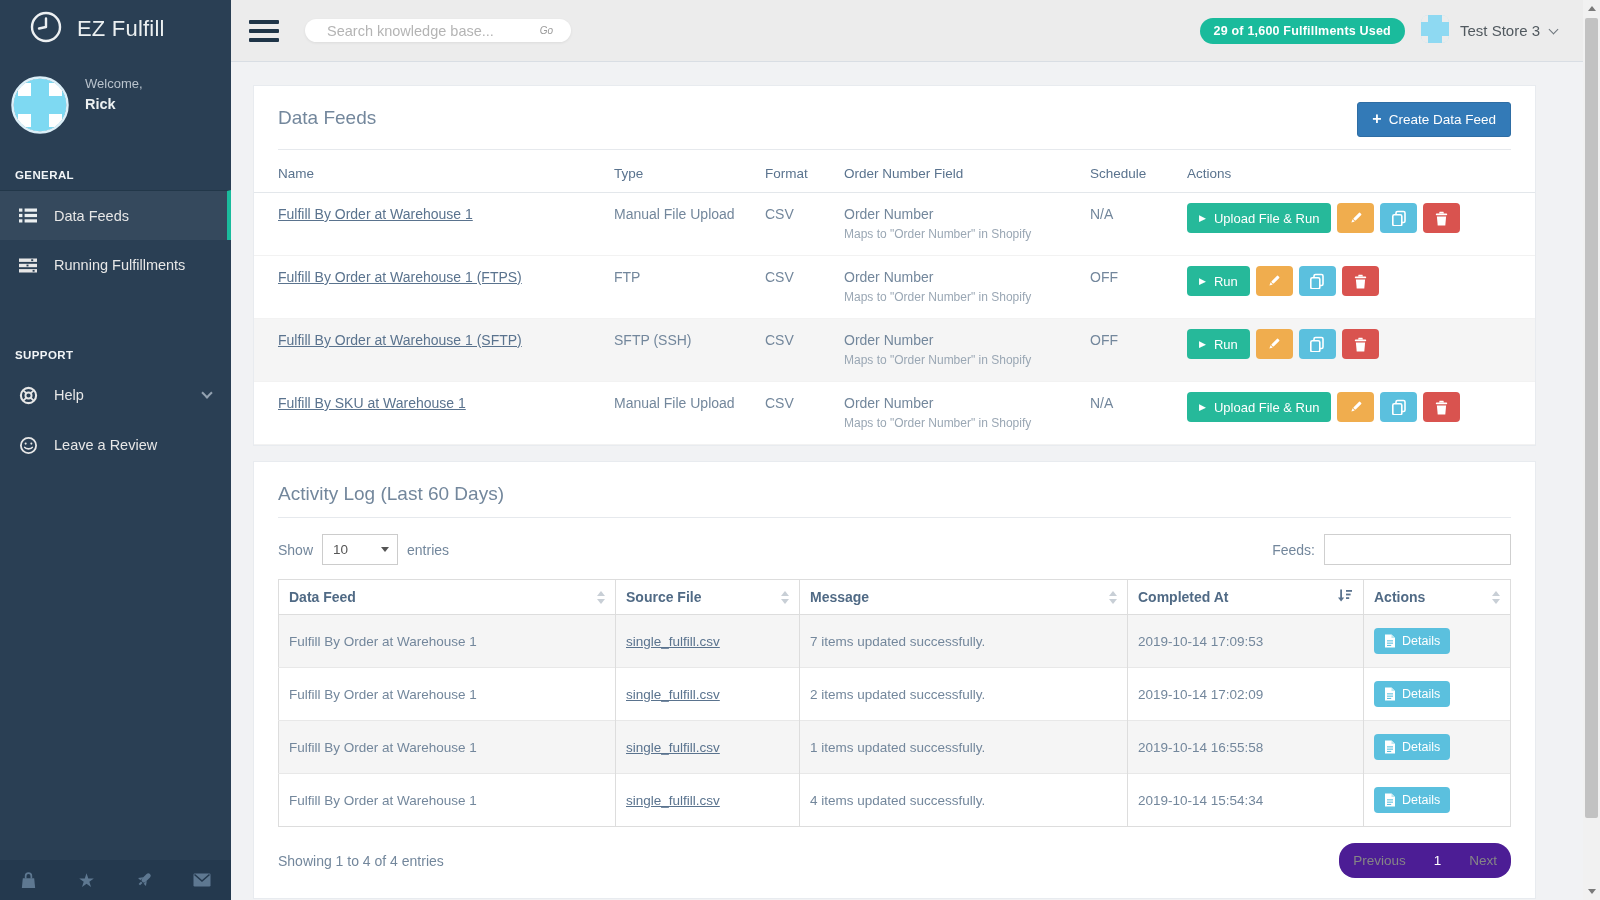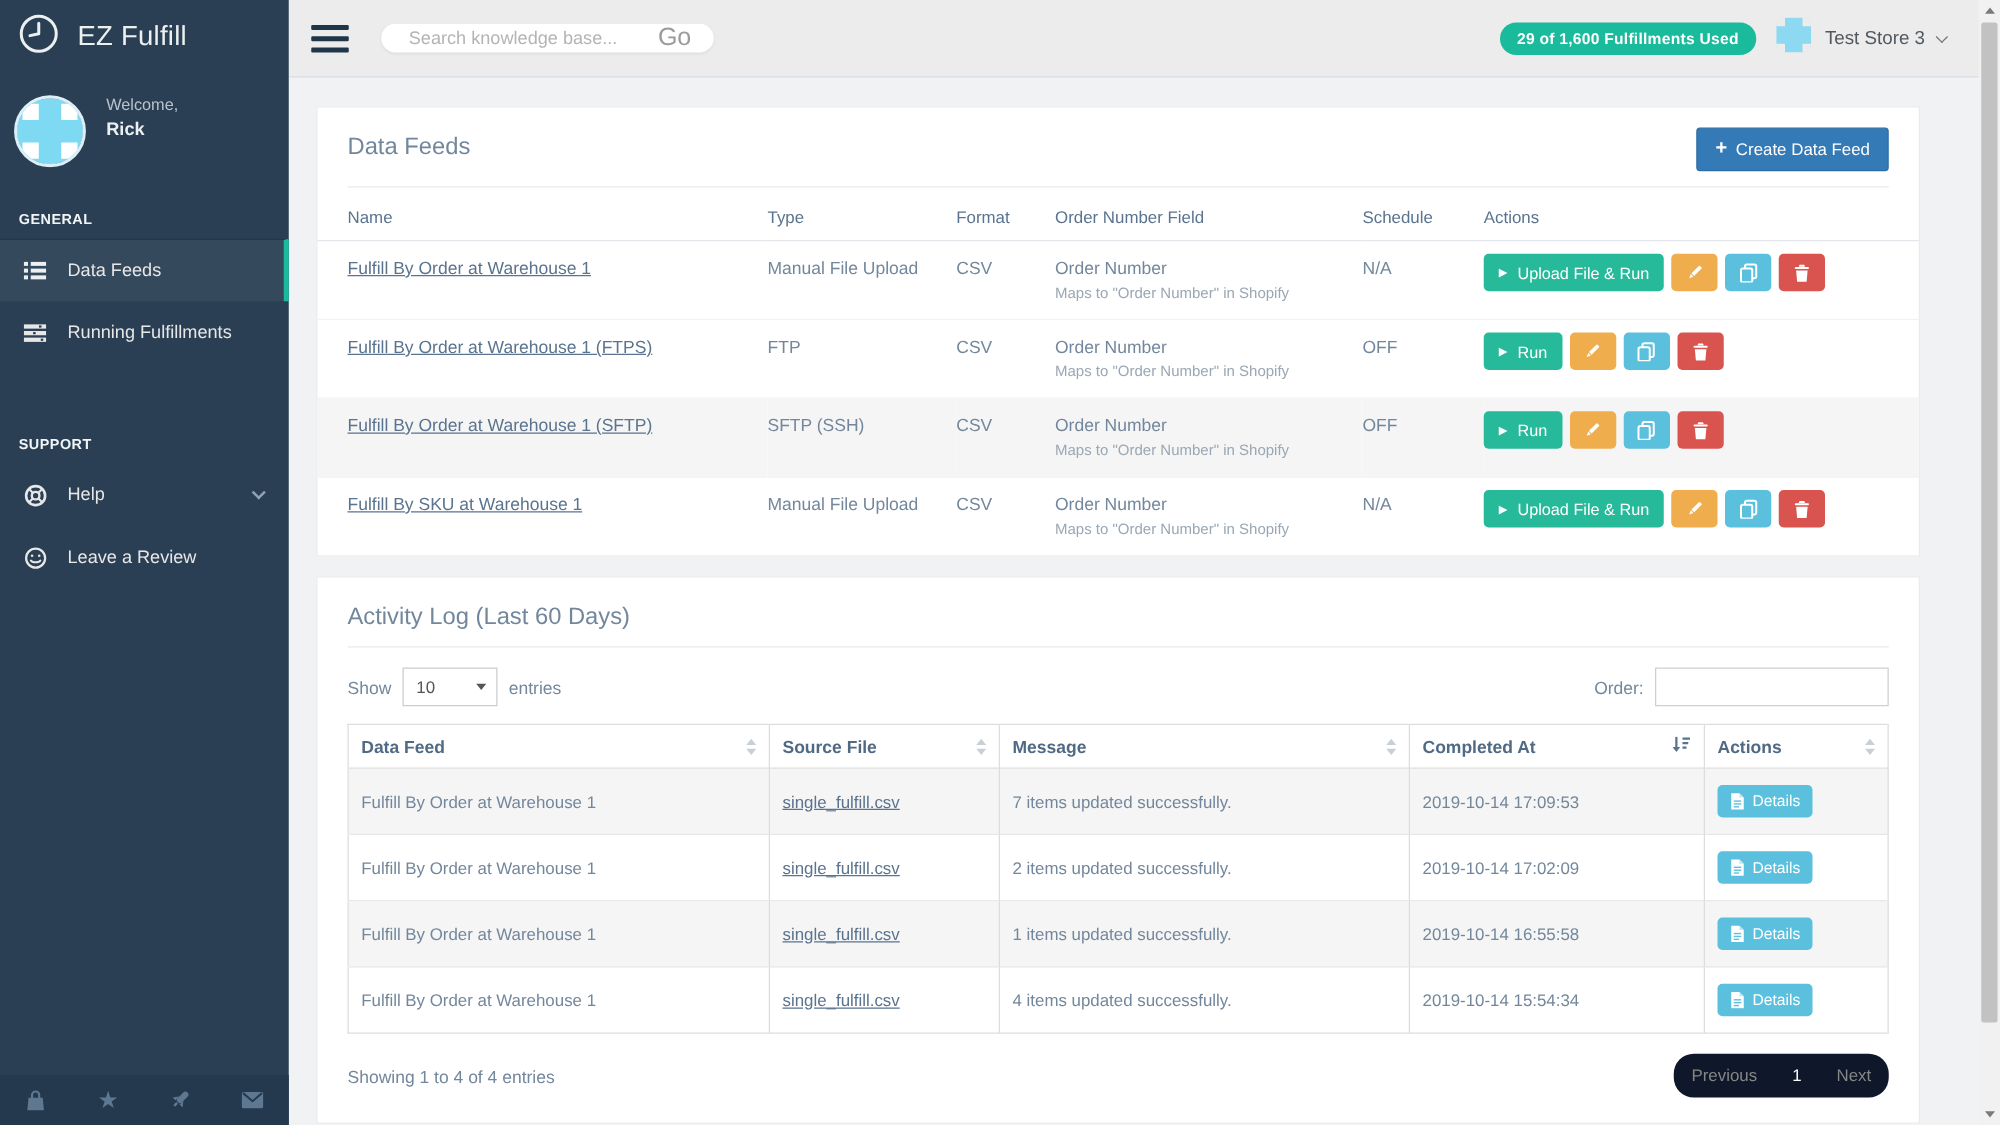--- a/index.html
+++ b/index.html
@@ -7,21 +7,21 @@
   body {
     font-family: "Liberation Sans", sans-serif;
     background:#F1F2F4;
     overflow:hidden;
     position:relative;
   }
   .app { display:flex; width:1600px; height:900px; }
 
   
   .sidebar { width:231px; flex-shrink:0; background:#2A3F54; position:relative; }
-  .brand { height:58px; display:flex; align-items:center; gap:13px; padding-left:13px; cursor:pointer; }
+  .brand { height:58px; display:flex; align-items:center; gap:13px; padding-left:28px; cursor:pointer; }
   .brand-title { font-size:22px; color:#ECF0F1; letter-spacing:.2px; }
 
   .profile { display:flex; gap:16px; padding:18px 10px 16px 11px; }
   .profile-welcome { color:#B9C3CD; font-size:13px; margin-bottom:5px; }
   .profile-name { color:#ECF0F1; font-size:14.5px; font-weight:bold; }
 
   .menu-section { padding:15px 15px 9px; font-size:11.5px; font-weight:bold; color:#F2F5F7; letter-spacing:.4px; }
   .menu-section.gap { margin-top:44px; }
   .menu-item { display:flex; align-items:center; height:50px; padding-left:17px; gap:15px;
                font-size:14.5px; color:#E7E7E7; cursor:pointer; position:relative; }
@@ -38,22 +38,22 @@
   .main { flex:1; min-width:0; margin-right:17px; display:flex; flex-direction:column; }
   .topbar { height:62px; background:#ECECEC; border-bottom:1px solid #D9DEE4;
             display:flex; align-items:center; gap:26px; padding:0 26px 0 18px; flex-shrink:0; }
   .hamburger { width:30px; display:flex; flex-direction:column; gap:5px; cursor:pointer; }
   .hamburger span { display:block; height:4px; background:#1F3548; border-radius:1px; }
   .search-pill { width:266px; height:23px; background:#FFF; border-radius:19px; display:flex; align-items:center;
                  padding:0 18px 0 22px; box-shadow:0 1px 3px rgba(0,0,0,.07); }
   .search-pill input { flex:1; border:none; outline:none; background:transparent; font-size:14.5px; color:#555;
                        font-family:"Liberation Sans", sans-serif; }
   .search-pill input::placeholder { color:#B4B4B4; }
-  .go-btn { border:none; background:none; color:#9B9B9B; font-size:20px; cursor:pointer;
-            font-family:"Liberation Sans", sans-serif; }
+  .go-btn { border:none; background:none; color:#9B9B9B; font-size:10px; cursor:pointer;
+            font-family:"Liberation Sans", sans-serif;font-style:italic; }
   .topbar-right { margin-left:auto; display:flex; align-items:center; gap:15px; }
   .usage-badge { background:#1ABB9C; color:#FFF; font-weight:bold; font-size:12.5px;
                  padding:6px 14px; border-radius:13px; letter-spacing:.2px; }
   .store-group { display:flex; align-items:center; gap:10px; cursor:pointer; }
   .store-name { font-size:15px; color:#51595F; }
   .chev-sm { width:7px; height:7px; border-right:1.6px solid #6E767D; border-bottom:1.6px solid #6E767D;
              transform:rotate(45deg); margin-top:-3px; }
 
   .content { flex:1; padding:23px 47px 0 22px; overflow:hidden; }
 
@@ -113,21 +113,21 @@
   .sort-both { display:inline-flex; flex-direction:column; gap:3px; align-items:center; }
   .tri-up { width:0; height:0; border-left:4px solid transparent; border-right:4px solid transparent;
             border-bottom:5px solid #C8CFD6; }
   .tri-down { width:0; height:0; border-left:4px solid transparent; border-right:4px solid transparent;
               border-top:5px solid #C8CFD6; }
   .btn-details { background:#5BC0DE; border-radius:4px; color:#FFF; font-size:12.5px; padding:6px 10px;
                  display:inline-flex; align-items:center; gap:6px;justify-content:flex-end; }
 
   .log-footer { display:flex; justify-content:space-between; align-items:center; padding:16px 24px 20px;
                 font-size:14px; color:#73879C; }
-  .pagination { background:#0f172a; border-radius:16px; display:flex; overflow:hidden; }
+  .pagination { background:#4c1d95; border-radius:16px; display:flex; overflow:hidden; }
   .page-btn { padding:10px 14px; font-size:13.5px; color:#868686; cursor:pointer; }
   .page-current { color:#FFF; }
 
   
   .scrollbar { position:absolute; right:0; top:0; width:17px; height:900px; background:#F1F1F1; }
   .sb-arrow { position:absolute; left:0; width:17px; height:17px; display:flex; align-items:center; justify-content:center; }
   .sb-up { top:0; } .sb-dn { bottom:0; }
   .sb-tri-up { width:0; height:0; border-left:4px solid transparent; border-right:4px solid transparent;
                border-bottom:5px solid #7A7A7A; }
   .sb-tri-dn { width:0; height:0; border-left:4px solid transparent; border-right:4px solid transparent;
@@ -507,21 +507,21 @@
           <div class="show-entries">
             <span>Show</span>
             <span class="select-wrap">
               <select>
                 <option>10</option>
               </select>
             </span>
             <span>entries</span>
           </div>
           <div class="search-ctl">
-            <label>Order:</label>
+            <label>Feeds:</label>
             <input type="text" style="">
           </div>
         </div>
 
         <div class="log-wrap">
           <table class="log-table">
             <colgroup>
               <col style="width:337px">
                 <col style="width:184px">
                 <col style="width:328px">

